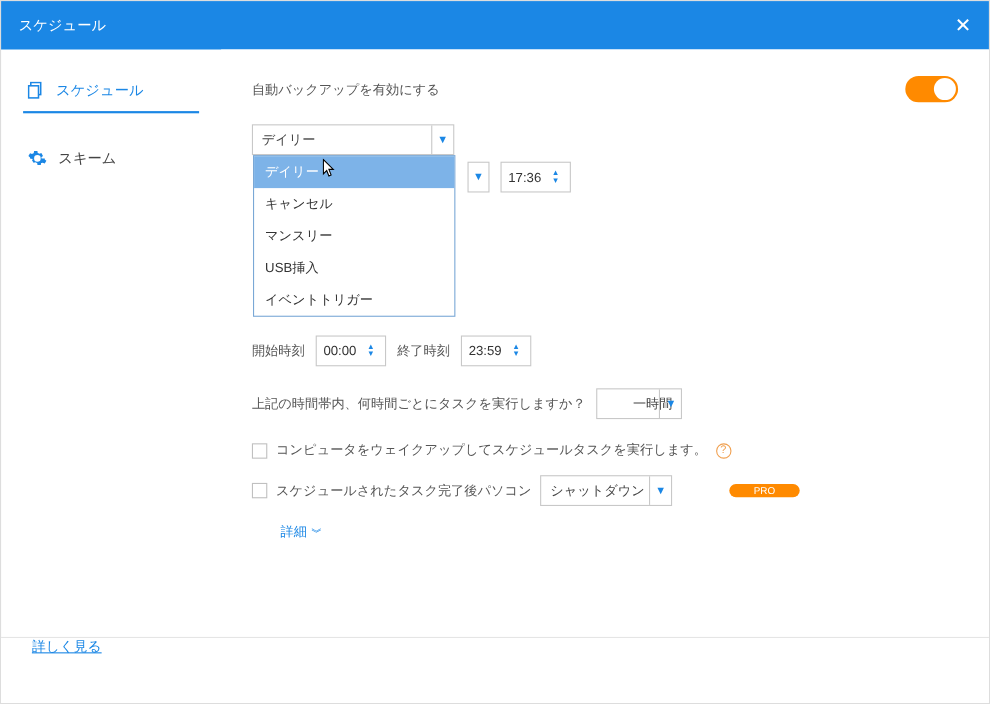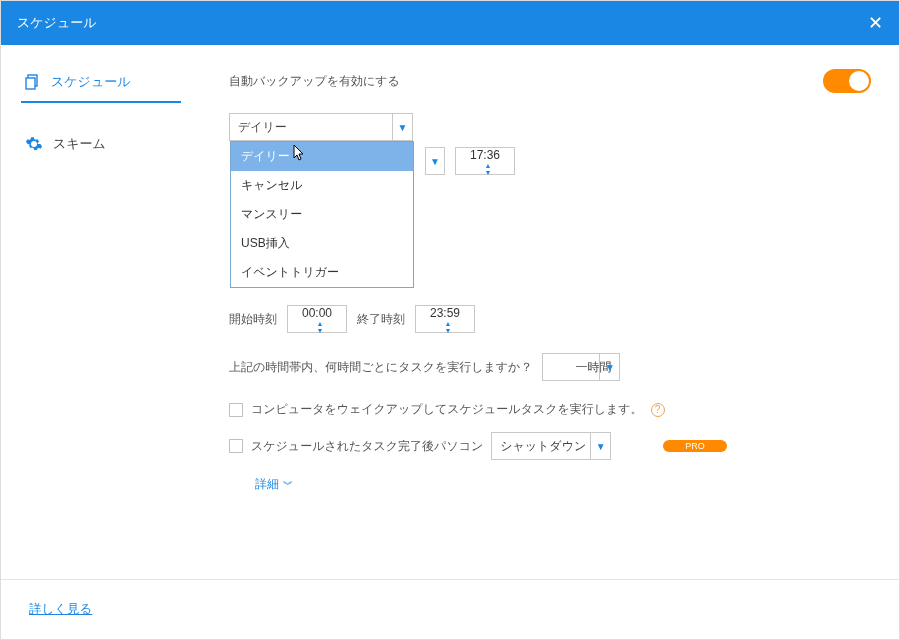--- a/index.html
+++ b/index.html
@@ -24,39 +24,39 @@
   
   .toggle { width: 48px; height: 24px; background: #ff8a00; border-radius: 12px; position: relative; cursor: pointer; }
   .toggle-knob { position: absolute; right: 2px; top: 2px; width: 20px; height: 20px; background: #fff; border-radius: 50%; }
 
   
   .select { height: 28px; border: 1px solid #c8c8c8; background: #fff; display: inline-flex; align-items: center; padding: 0 8px; font-size: 12px; color: #444; position: relative; min-width: 180px; cursor: pointer; }
   .select .caret { position: absolute; right: 0; top: 0; width: 20px; height: 100%; border-left: 1px solid #c8c8c8; display:flex; align-items:center; justify-content:center; color:#1b87e5; font-size:10px; }
   .select.small { min-width: 70px; padding-left: 32px; }
   .select.medium { min-width: 120px; }
 
-  .time-field { height: 28px; border: 1px solid #c8c8c8; display:inline-flex; align-items:center; padding:0 6px; font-size:12px; color:#333; position:relative; min-width:60px;flex-direction:column; }
+  .time-field { height: 28px; border: 1px solid #c8c8c8; display:inline-flex; align-items:center; padding:0 6px; font-size:12px; color:#333; position:relative; min-width:60px; }
   .spinner { width:14px; display:flex; flex-direction:column; margin-left:6px; }
   .spinner span { font-size:7px; color:#1b87e5; line-height:7px; text-align:center; cursor:pointer; }
 
   .open-menu { position:absolute; left:0; top:27px; width:184px; border:1px solid #7aa8d6; background:#fff; z-index:10; }
   .open-menu-item { padding:6px 10px; font-size:12px; color:#333; cursor:pointer; }
   .open-menu-item.hover { background:#7db3e8; color:#fff; }
 
   .label { font-size:12px; color:#555; }
   .chk { width:14px; height:14px; border:1px solid #c0c0c0; display:inline-block; vertical-align:middle; cursor:pointer; }
   .chkrow { display:flex; align-items:center; gap:8px; font-size:12px; color:#555; margin-bottom:14px; }
 
   .help-icon { width:14px; height:14px; border:1px solid #f0a050; border-radius:50%; color:#f0a050; font-size:10px; display:inline-flex; align-items:center; justify-content:center; }
   .pro-badge { background:#ff8a00; color:#fff; font-size:9px; padding:1px 22px; border-radius:8px;margin-left:44px; }
 
   .details-link { color:#1b87e5; font-size:12px; cursor:pointer; display:inline-flex; align-items:center; gap:4px;padding-left:26px; }
 
   
-  .footer { position:absolute; bottom:0; left:0; right:0; height:60px; border-top:1px solid #e5e5e5; display:flex; align-items:center; padding:0 28px; justify-content:space-between; background:#fff; }
+  .footer { position:absolute; bottom:0; left:0; right:0; height:60px; border-top:1px solid #e5e5e5; display:flex; padding:0 28px; justify-content:space-between; background:#fff; }
   .footer-right { display:flex; align-items:center; gap:18px; }
   .learn-more { color:#1b87e5; font-size:12.5px; cursor:pointer; text-decoration:underline; }
   .btn-cancel { font-size:12.5px; color:#555; cursor:pointer; letter-spacing:2px; }
   .btn-ok { background:#ff8a00; color:#fff; border:none; height:34px; min-width:88px; font-size:12.5px; cursor:pointer; letter-spacing:4px; }
 
   .cursor { position:absolute; pointer-events:none; font-size:14px; color:#000; }
 
   .gear-icon svg, .copy-icon svg { display:block; }
 </style>
 </head>

